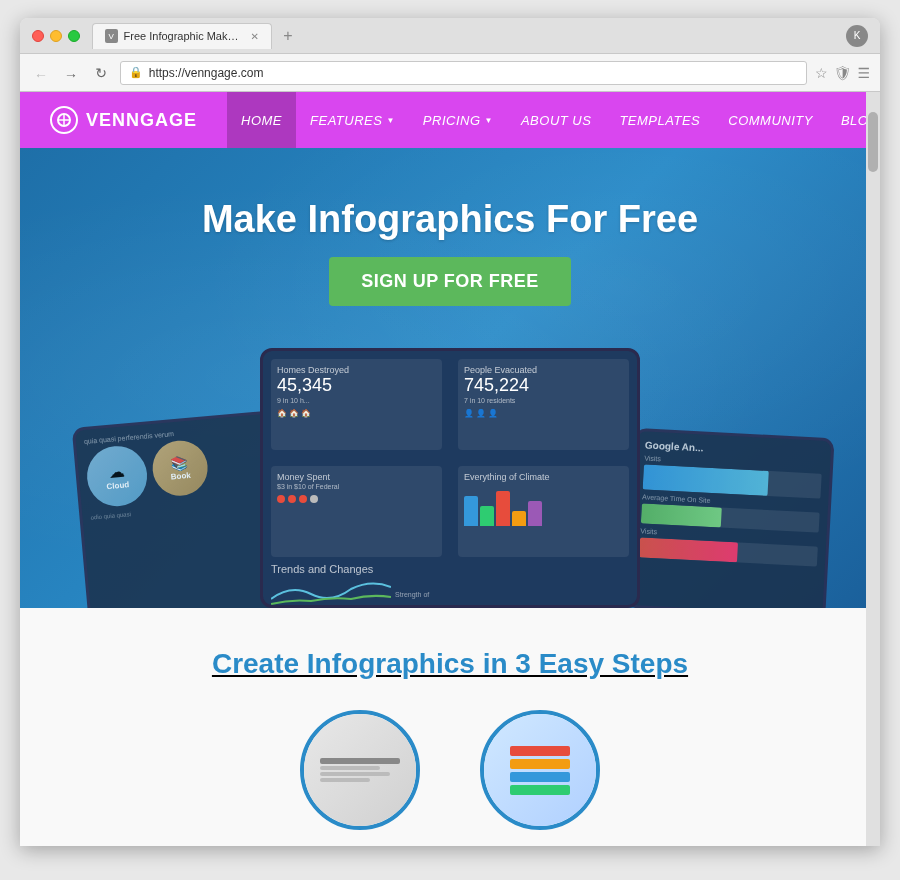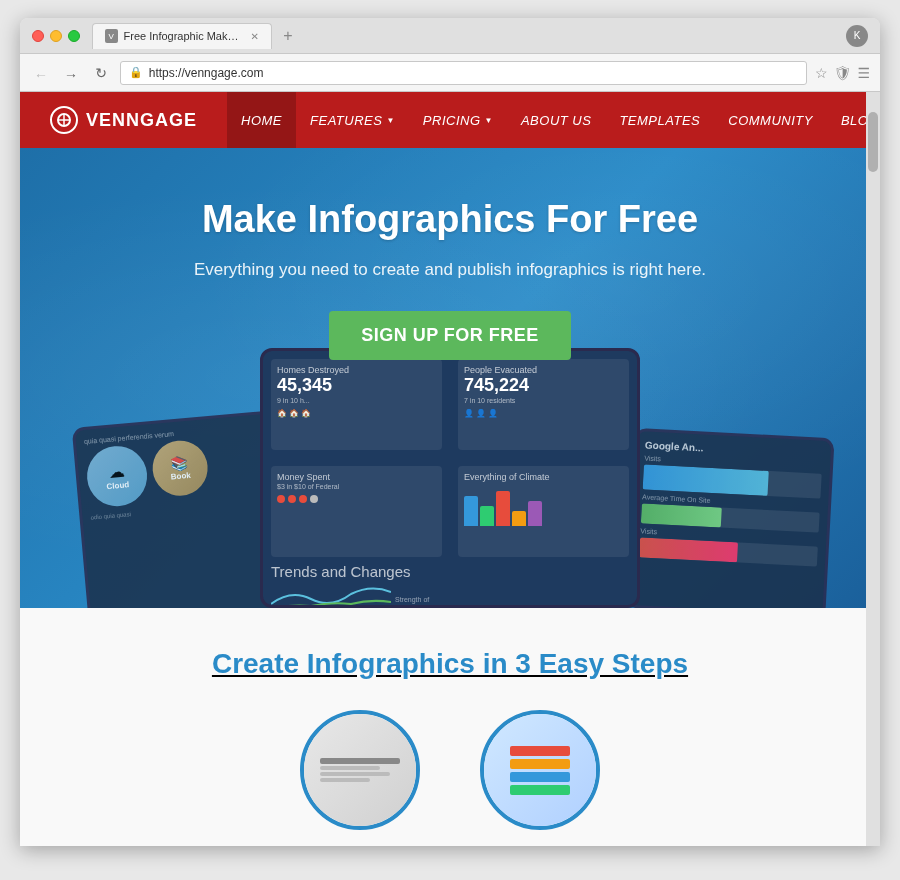--- a/index.html
+++ b/index.html
@@ -180,21 +180,21 @@
     }
 
     
     .website {
       background: white;
       overflow: hidden;
     }
 
     
     .site-nav {
-      background: #b91c1c;
+      background: #d946ef;
       padding: 0 30px;
       display: flex;
       align-items: center;
       height: 56px;
       position: relative;
     }
 
     .logo {
       display: flex;
       align-items: center;
@@ -377,21 +377,21 @@
 
     .infographic-box {
       background: rgba(255,255,255,0.08);
       border-radius: 4px;
       padding: 6px;
     }
 
     .infographic-number {
       color: white;
       font-size: 18px;
-      font-weight: 700;
+      font-weight: 400;
     }
 
     .infographic-sublabel {
       color: rgba(255,255,255,0.6);
       font-size: 7px;
       line-height: 1.3;
     }
 
     
     .section-steps {
@@ -535,21 +535,20 @@
           <div class="nav-item">
             <span>BLOG</span>
           </div>
         </div>
 
       </nav>
 
       <div class="hero">
         <div class="hero-bg"></div>
         <h1 class="hero-title">Make Infographics For Free</h1>
-        <p class="hero-subtitle">Everything you need to create and publish infographics is right here.</p>
         <button class="hero-cta">SIGN UP FOR FREE</button>
 
         <div class="tablets-area">
 
           <div class="tablet tablet-left">
             <div class="tablet-content">
               <div style="color:rgba(255,255,255,0.5); font-size:7px; margin-bottom:4px;">quia quasi perferendis verum</div>
               <div style="display:flex; gap:6px; margin-bottom:6px;">
                 <div style="width:60px;height:60px;border-radius:50%;background:linear-gradient(135deg,#7fb3d3,#5a9fc7);display:flex;align-items:center;justify-content:center;">
                   <div style="text-align:center;">
@@ -605,21 +604,21 @@
                   <div class="infographic-label">Everything of Climate</div>
                   <div style="display:flex;gap:2px;align-items:flex-end;height:40px;margin-top:4px;">
                     <div style="width:14px;height:30px;background:#3498db;border-radius:2px 2px 0 0;"></div>
                     <div style="width:14px;height:20px;background:#2ecc71;border-radius:2px 2px 0 0;"></div>
                     <div style="width:14px;height:35px;background:#e74c3c;border-radius:2px 2px 0 0;"></div>
                     <div style="width:14px;height:15px;background:#f39c12;border-radius:2px 2px 0 0;"></div>
                     <div style="width:14px;height:25px;background:#9b59b6;border-radius:2px 2px 0 0;"></div>
                   </div>
                 </div>
               </div>
-              <div style="color:rgba(255,255,255,0.7);font-size:15px;margin-top:6px;">Trends and Changes</div>
+              <div style="color:rgba(255,255,255,0.7);font-size:11px;margin-top:6px;">Trends and Changes</div>
               <div style="display:flex;align-items:center;gap:4px;margin-top:4px;">
                 <svg width="120" height="30" viewBox="0 0 120 30">
                   <path d="M0,20 Q20,5 40,15 Q60,25 80,10 Q100,0 120,8" stroke="#5bc0de" stroke-width="2" fill="none"></path>
                   <path d="M0,25 Q20,20 40,22 Q60,18 80,20 Q100,15 120,18" stroke="#5cb85c" stroke-width="2" fill="none"></path>
                 </svg>
                 <div style="color:rgba(255,255,255,0.5);font-size:7px;">Strength of</div>
               </div>
             </div>
           </div>
 

